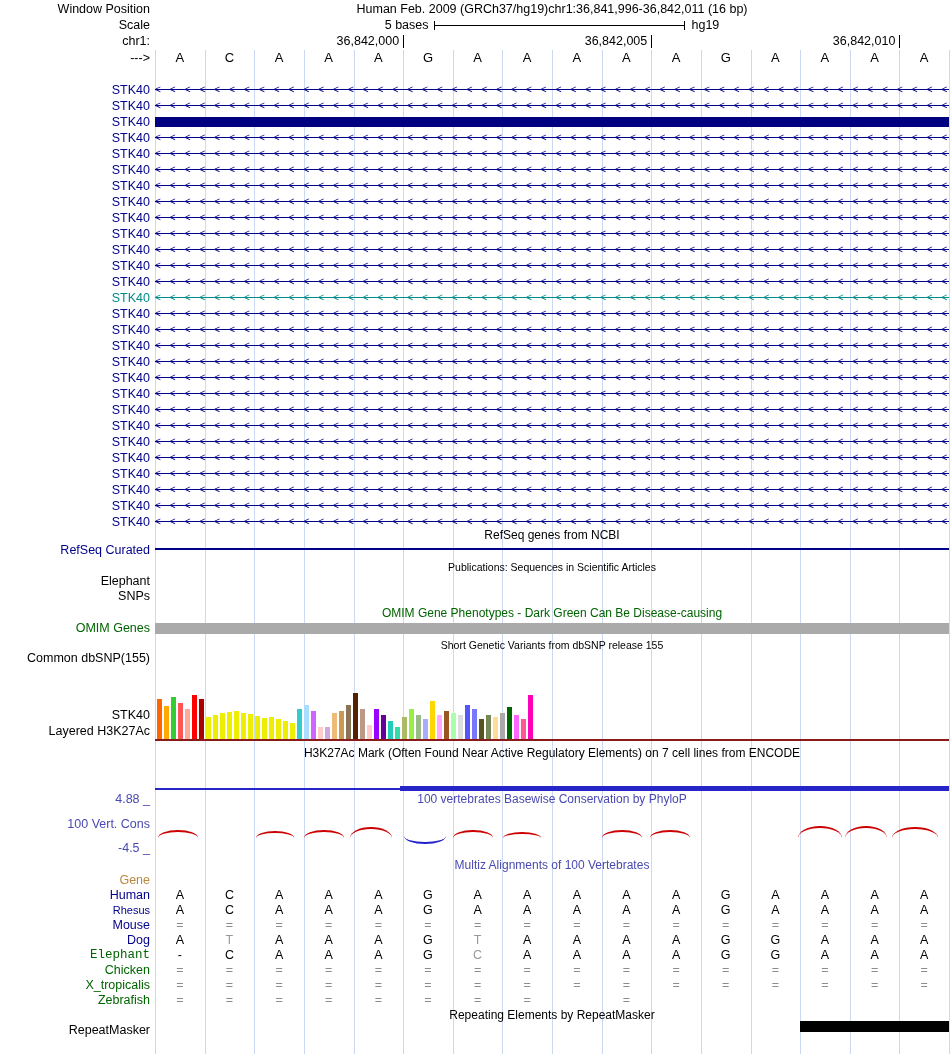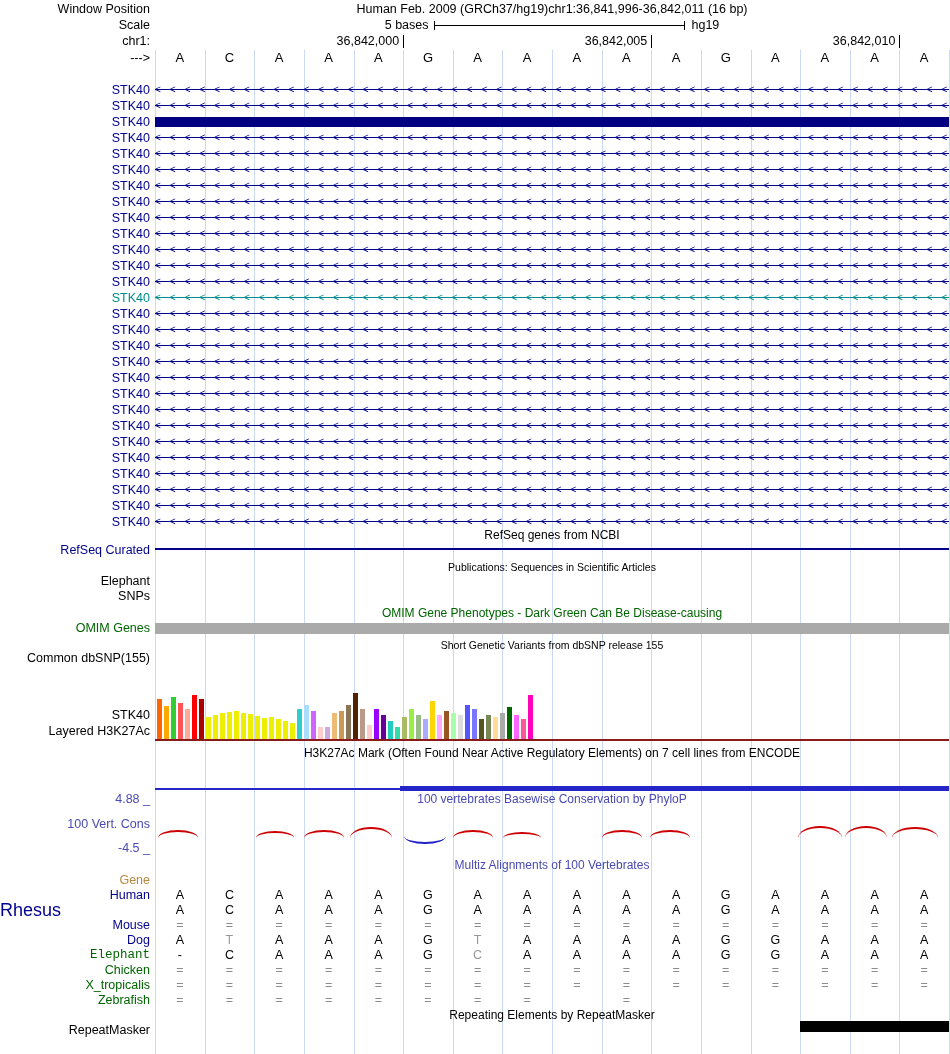--- a/index.html
+++ b/index.html
@@ -322,21 +322,21 @@
     <div data-interactable="false" style="position: absolute; z-index: 1; left: 452.75px; top: 888px; width: 49.625px; text-align: center; font-size: 12.5px; line-height: 14px; color: rgb(0, 0, 0);">A</div>
     <div data-interactable="false" style="position: absolute; z-index: 1; left: 502.375px; top: 888px; width: 49.625px; text-align: center; font-size: 12.5px; line-height: 14px; color: rgb(0, 0, 0);">A</div>
     <div data-interactable="false" style="position: absolute; z-index: 1; left: 552px; top: 888px; width: 49.625px; text-align: center; font-size: 12.5px; line-height: 14px; color: rgb(0, 0, 0);">A</div>
     <div data-interactable="false" style="position: absolute; z-index: 1; left: 601.625px; top: 888px; width: 49.625px; text-align: center; font-size: 12.5px; line-height: 14px; color: rgb(0, 0, 0);">A</div>
     <div data-interactable="false" style="position: absolute; z-index: 1; left: 651.25px; top: 888px; width: 49.625px; text-align: center; font-size: 12.5px; line-height: 14px; color: rgb(0, 0, 0);">A</div>
     <div data-interactable="false" style="position: absolute; z-index: 1; left: 700.875px; top: 888px; width: 49.625px; text-align: center; font-size: 12.5px; line-height: 14px; color: rgb(0, 0, 0);">G</div>
     <div data-interactable="false" style="position: absolute; z-index: 1; left: 750.5px; top: 888px; width: 49.625px; text-align: center; font-size: 12.5px; line-height: 14px; color: rgb(0, 0, 0);">A</div>
     <div data-interactable="false" style="position: absolute; z-index: 1; left: 800.125px; top: 888px; width: 49.625px; text-align: center; font-size: 12.5px; line-height: 14px; color: rgb(0, 0, 0);">A</div>
     <div data-interactable="false" style="position: absolute; z-index: 1; left: 849.75px; top: 888px; width: 49.625px; text-align: center; font-size: 12.5px; line-height: 14px; color: rgb(0, 0, 0);">A</div>
     <div data-interactable="false" style="position: absolute; z-index: 1; left: 899.375px; top: 888px; width: 49.625px; text-align: center; font-size: 12.5px; line-height: 14px; color: rgb(0, 0, 0);">A</div>
-    <div data-interactable="true" style="position: absolute; z-index: 1; left: 0px; top: 903px; width: 150px; font-size: 18px; line-height: 14px; color: rgb(0, 0, 139);">Rhesus</div>
+    <div data-interactable="true" style="position: absolute; z-index: 1; left: 0px; top: 903px; width: 150px; text-align: right; font-size: 11px; line-height: 14px; color: rgb(0, 0, 139);">Rhesus</div>
     <div data-interactable="false" style="position: absolute; z-index: 1; left: 155px; top: 903px; width: 49.625px; text-align: center; font-size: 12.5px; line-height: 14px; color: rgb(0, 0, 0);">A</div>
     <div data-interactable="false" style="position: absolute; z-index: 1; left: 204.625px; top: 903px; width: 49.625px; text-align: center; font-size: 12.5px; line-height: 14px; color: rgb(0, 0, 0);">C</div>
     <div data-interactable="false" style="position: absolute; z-index: 1; left: 254.25px; top: 903px; width: 49.625px; text-align: center; font-size: 12.5px; line-height: 14px; color: rgb(0, 0, 0);">A</div>
     <div data-interactable="false" style="position: absolute; z-index: 1; left: 303.875px; top: 903px; width: 49.625px; text-align: center; font-size: 12.5px; line-height: 14px; color: rgb(0, 0, 0);">A</div>
     <div data-interactable="false" style="position: absolute; z-index: 1; left: 353.5px; top: 903px; width: 49.625px; text-align: center; font-size: 12.5px; line-height: 14px; color: rgb(0, 0, 0);">A</div>
     <div data-interactable="false" style="position: absolute; z-index: 1; left: 403.125px; top: 903px; width: 49.625px; text-align: center; font-size: 12.5px; line-height: 14px; color: rgb(0, 0, 0);">G</div>
     <div data-interactable="false" style="position: absolute; z-index: 1; left: 452.75px; top: 903px; width: 49.625px; text-align: center; font-size: 12.5px; line-height: 14px; color: rgb(0, 0, 0);">A</div>
     <div data-interactable="false" style="position: absolute; z-index: 1; left: 502.375px; top: 903px; width: 49.625px; text-align: center; font-size: 12.5px; line-height: 14px; color: rgb(0, 0, 0);">A</div>
     <div data-interactable="false" style="position: absolute; z-index: 1; left: 552px; top: 903px; width: 49.625px; text-align: center; font-size: 12.5px; line-height: 14px; color: rgb(0, 0, 0);">A</div>
     <div data-interactable="false" style="position: absolute; z-index: 1; left: 601.625px; top: 903px; width: 49.625px; text-align: center; font-size: 12.5px; line-height: 14px; color: rgb(0, 0, 0);">A</div>

